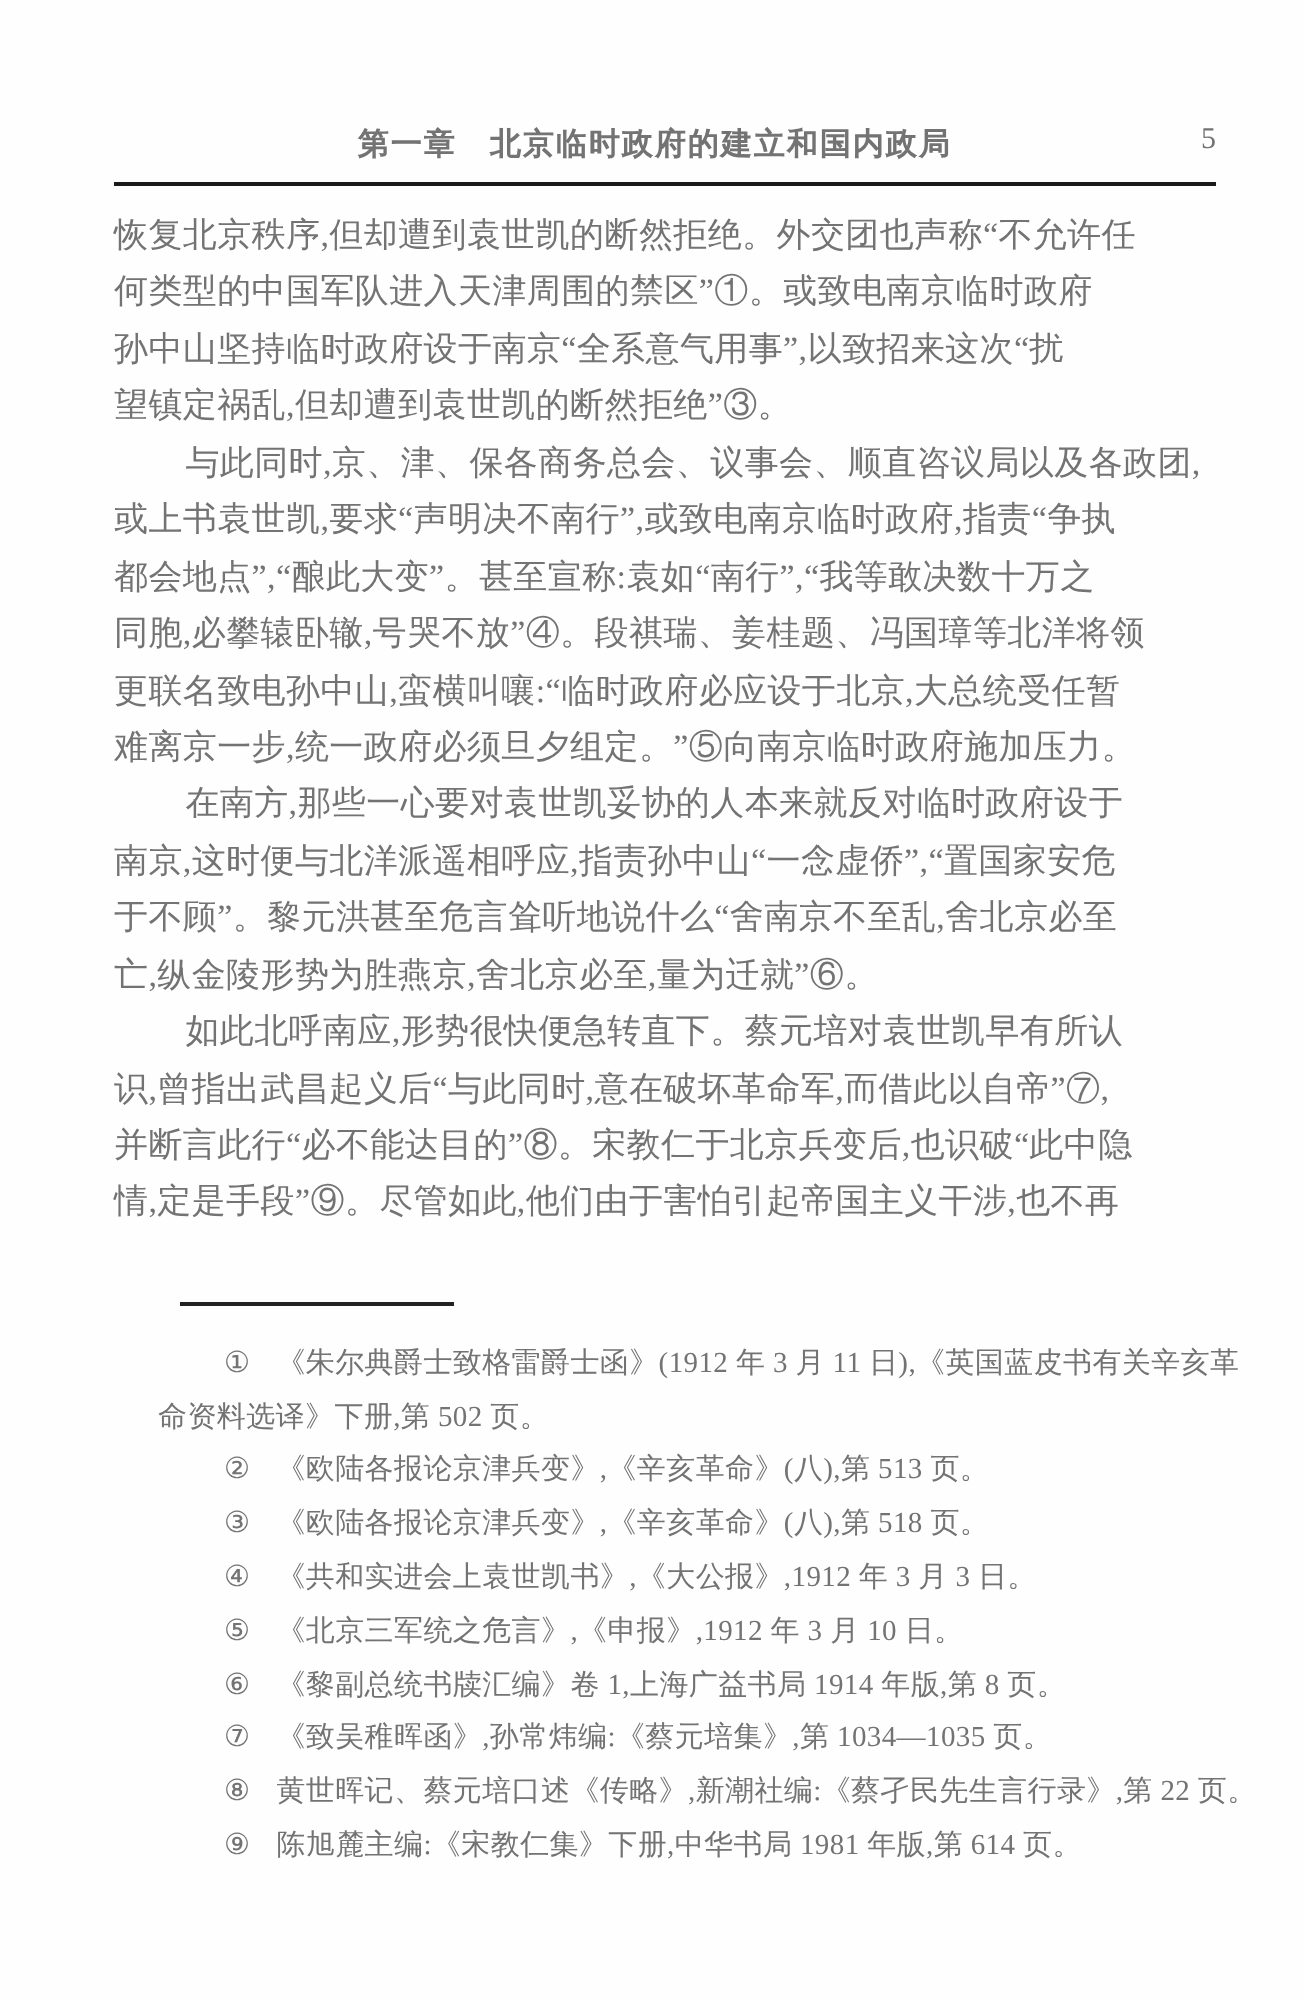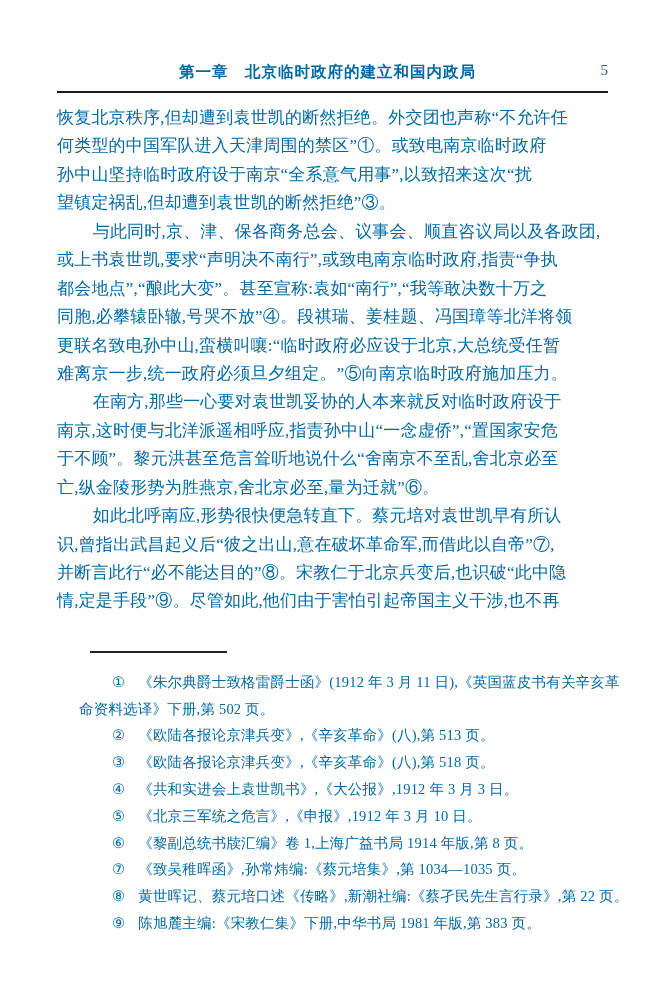--- a/index.html
+++ b/index.html
@@ -5,21 +5,21 @@
   html, body {
     margin: 0;
     padding: 0;
     background: #ffffff;
   }
   .page {
     position: relative;
     width: 652px;
     height: 1000px;
     background: #fefefe;
-    color: #0369a1;
+    color: #737373;
     font-family: "Liberation Serif", "DejaVu Serif", serif;
     overflow: hidden;
   }
   .column {
     position: absolute;
     left: 57px;
     top: 0;
     width: 541px;
   }
   .running-header {
@@ -114,21 +114,21 @@
           <div class="line">难离京一步,统一政府必须旦夕组定。”⑤向南京临时政府施加压力。</div>
         </div>
         <div class="para indent">
           <div class="line">在南方,那些一心要对袁世凯妥协的人本来就反对临时政府设于</div>
           <div class="line">南京,这时便与北洋派遥相呼应,指责孙中山“一念虚侨”,“置国家安危</div>
           <div class="line">于不顾”。黎元洪甚至危言耸听地说什么“舍南京不至乱,舍北京必至</div>
           <div class="line">亡,纵金陵形势为胜燕京,舍北京必至,量为迁就”⑥。</div>
         </div>
         <div class="para indent">
           <div class="line">如此北呼南应,形势很快便急转直下。蔡元培对袁世凯早有所认</div>
-          <div class="line">识,曾指出武昌起义后“彼之出山,意在破坏革命军,而借此以自帝”⑦,</div>
+          <div class="line">识,曾指出武昌起义后“与此同时,意在破坏革命军,而借此以自帝”⑦,</div>
           <div class="line">并断言此行“必不能达目的”⑧。宋教仁于北京兵变后,也识破“此中隐</div>
           <div class="line">情,定是手段”⑨。尽管如此,他们由于害怕引起帝国主义干涉,也不再</div>
         </div>
       </main>
 
     <div class="fn-rule"></div>
 
     <section class="footnotes" id="fn-root">
         <div class="fn">
           <div class="fn-line first"><span class="fn-num">①</span><span>《朱尔典爵士致格雷爵士函》(1912 年 3 月 11 日),《英国蓝皮书有关辛亥革</span></div>
@@ -149,18 +149,18 @@
         <div class="fn">
           <div class="fn-line first"><span class="fn-num">⑥</span><span>《黎副总统书牍汇编》卷 1,上海广益书局 1914 年版,第 8 页。</span></div>
         </div>
         <div class="fn">
           <div class="fn-line first"><span class="fn-num">⑦</span><span>《致吴稚晖函》,孙常炜编:《蔡元培集》,第 1034—1035 页。</span></div>
         </div>
         <div class="fn">
           <div class="fn-line first"><span class="fn-num">⑧</span><span>黄世晖记、蔡元培口述《传略》,新潮社编:《蔡孑民先生言行录》,第 22 页。</span></div>
         </div>
         <div class="fn">
-          <div class="fn-line first"><span class="fn-num">⑨</span><span>陈旭麓主编:《宋教仁集》下册,中华书局 1981 年版,第 383 页。</span></div>
+          <div class="fn-line first"><span class="fn-num">⑨</span><span>陈旭麓主编:《宋教仁集》下册,中华书局 1981 年版,第 614 页。</span></div>
         </div>
       </section>
 
   </div>
 </div>
 
 </body></html>

